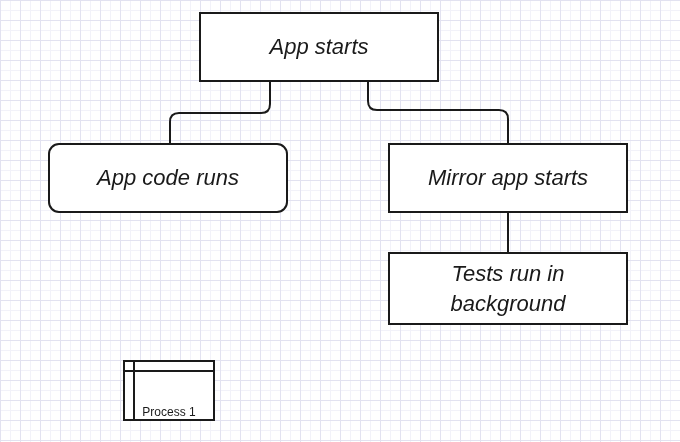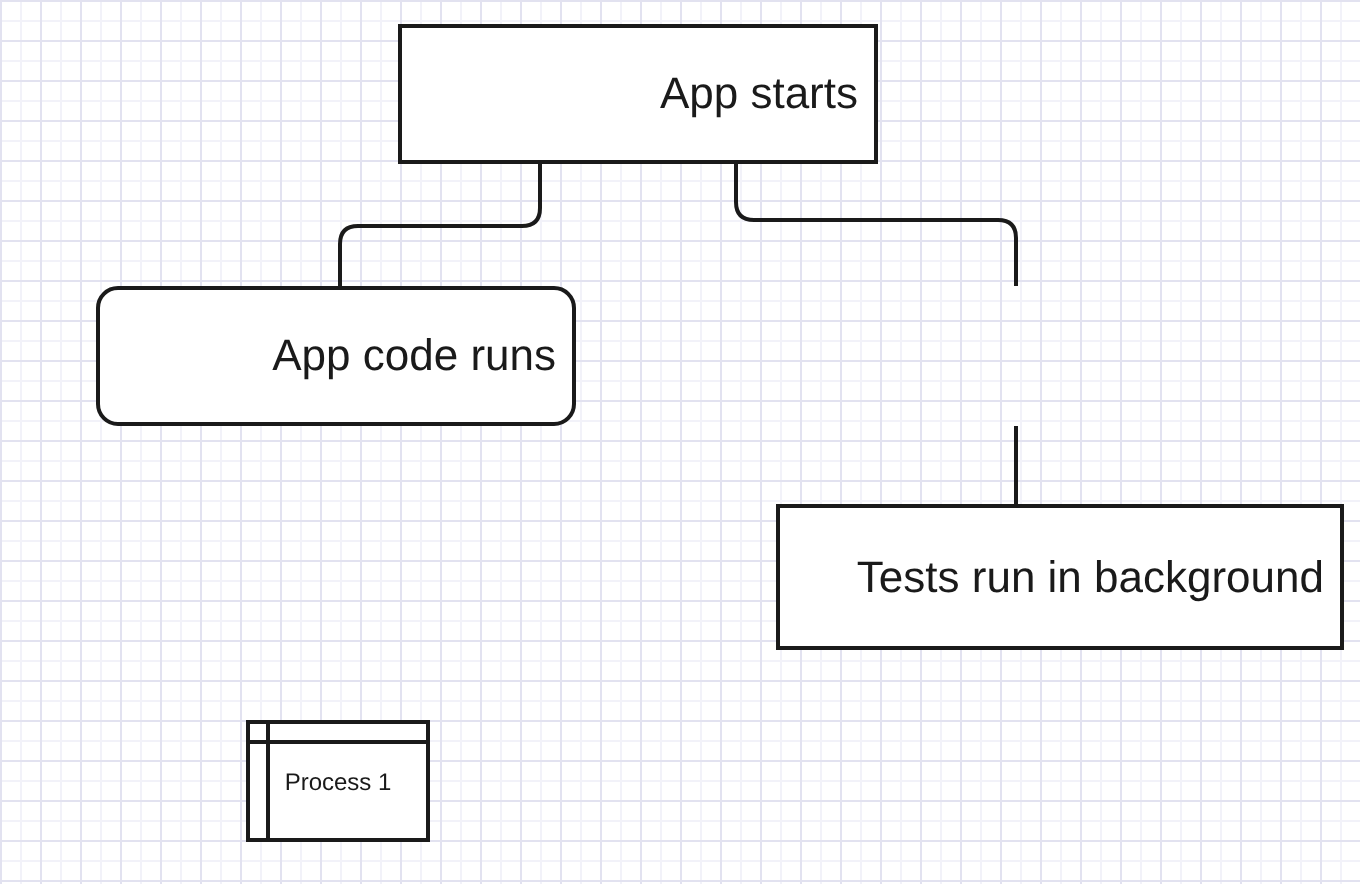--- a/index.html
+++ b/index.html
@@ -33,42 +33,43 @@
     stroke: #1a1a1a;
     stroke-width: 2;
   }
   .node {
     position: absolute;
     box-sizing: border-box;
     background: #ffffff;
     border: 2px solid #1a1a1a;
     display: flex;
     align-items: center;
-    justify-content: flex-end;
+    justify-content: center;
     text-align: center;
     font-size: 22px;
     line-height: 1.32;
     padding: 0 8px;
+    font-style: italic;
   }
   .node-app-starts      { left: 199px; top: 12px;  width: 240px; height: 70px; }
   .node-app-code-runs   { left: 48px;  top: 143px; width: 240px; height: 70px; border-radius: 11px; }
   .node-mirror-app      { left: 388px; top: 143px; width: 240px; height: 70px; }
-  .node-tests-run       { left: 388px; top: 252px; width: 284px; height: 73px; }
+  .node-tests-run       { left: 388px; top: 252px; width: 240px; height: 73px; }
   .process {
     position: absolute;
     box-sizing: border-box;
     background: #ffffff;
     border: 2px solid #1a1a1a;
     display: flex;
     align-items: center;
     justify-content: center;
     text-align: center;
     font-size: 12px;
   }
-  .process-1 { left: 123px; top: 360px; width: 92px; height: 61px; }
+  .process-1 { left: 123px; top: 360px; width: 92px; height: 61px; align-items: flex-end; }
   .process-2 { left: 463px; top: 360px; width: 92px; height: 61px; }
   .process .hline {
     position: absolute;
     left: 0;
     right: 0;
     top: 8px;
     height: 2px;
     background: #1a1a1a;
   }
   .process .vline {
@@ -95,20 +96,23 @@
   </svg>
 
   <div class="node node-app-starts">
     <span class="label">App starts</span>
   </div>
 
   <div class="node node-app-code-runs">
     <span class="label">App code runs</span>
   </div>
 
+  <div class="node node-mirror-app">
+    <span class="label">Mirror app starts</span>
+  </div>
 
   <div class="node node-tests-run">
     <span class="label">Tests run in background</span>
   </div>
 
   <div class="process process-1">
     <div class="hline"></div>
     <div class="vline"></div>
     <span class="label">Process 1</span>
   </div>

